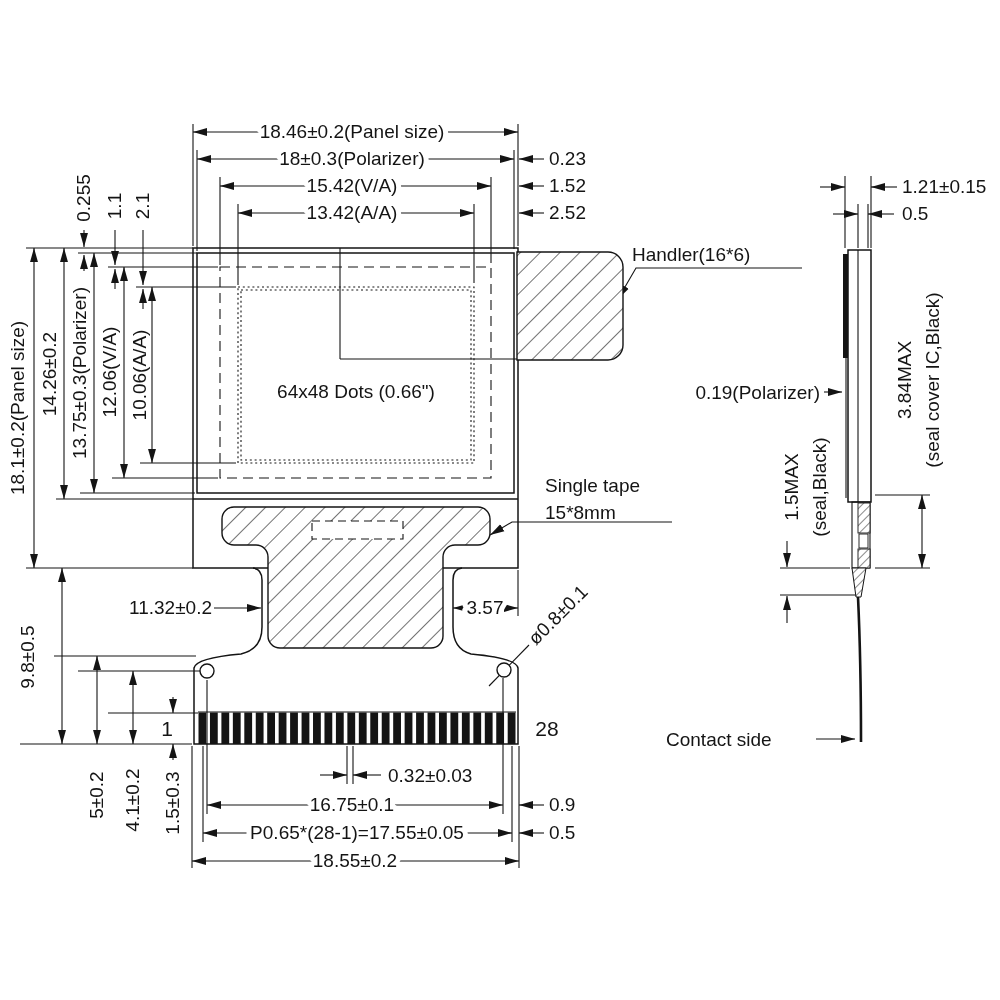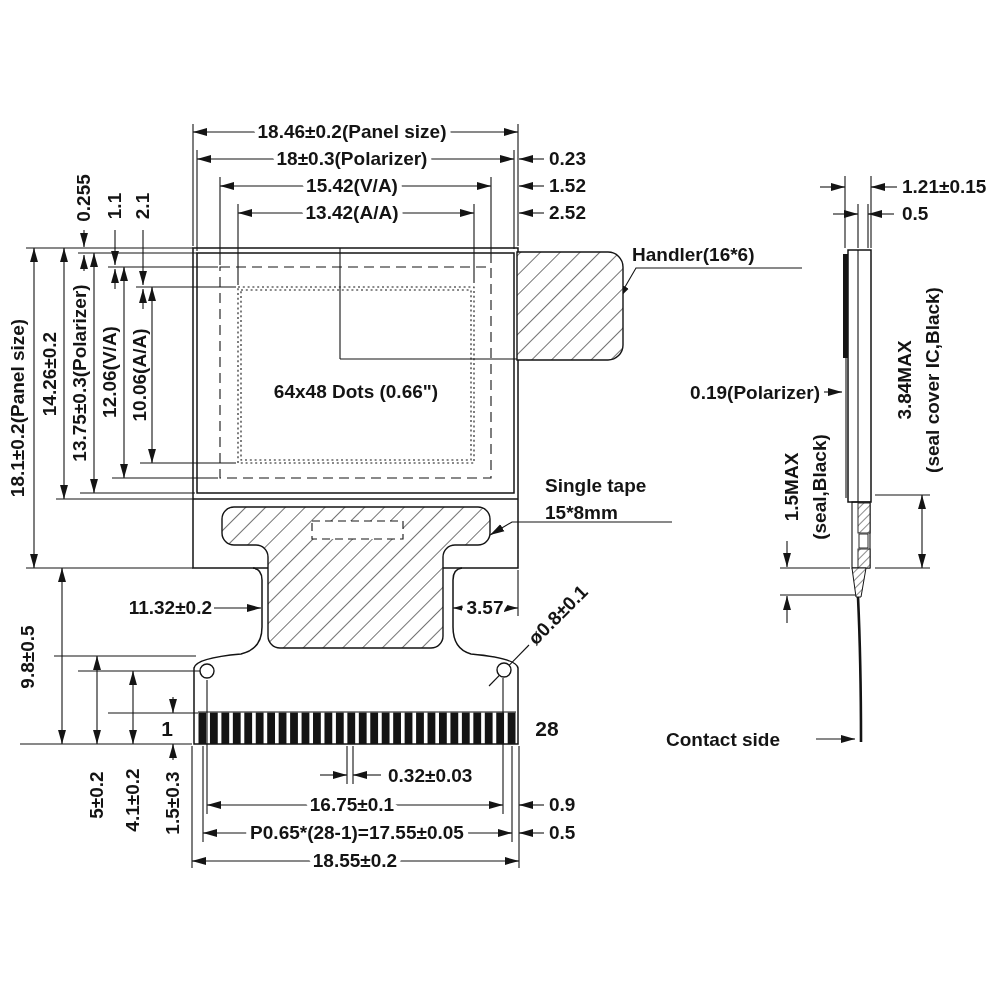--- a/index.html
+++ b/index.html
@@ -1,16 +1,16 @@
 <!DOCTYPE html>
 <html><head>
 <meta charset="utf-8">
 <style>
   html,body{margin:0;padding:0;background:#ffffff;}
-  .stage{width:1000px;height:1000px;position:relative;background:#fff;font-weight:bold;}
+  .stage{width:1000px;height:1000px;position:relative;background:#fff;}
   svg{position:absolute;left:0;top:0;}
   svg text{font-family:"Liberation Sans","DejaVu Sans",sans-serif;font-size:19px;fill:#141414;}
   .halo{stroke:#ffffff;stroke-width:10;paint-order:stroke;stroke-linejoin:round;}
   .ln{stroke:#141414;stroke-width:1.5;fill:none;}
   .thin{stroke:#141414;stroke-width:1.1;fill:none;}
   .dim{stroke:#141414;stroke-width:1.1;fill:none;}
   .pinnum{font-size:21px;}
 </style>
 </head>
 <body>

